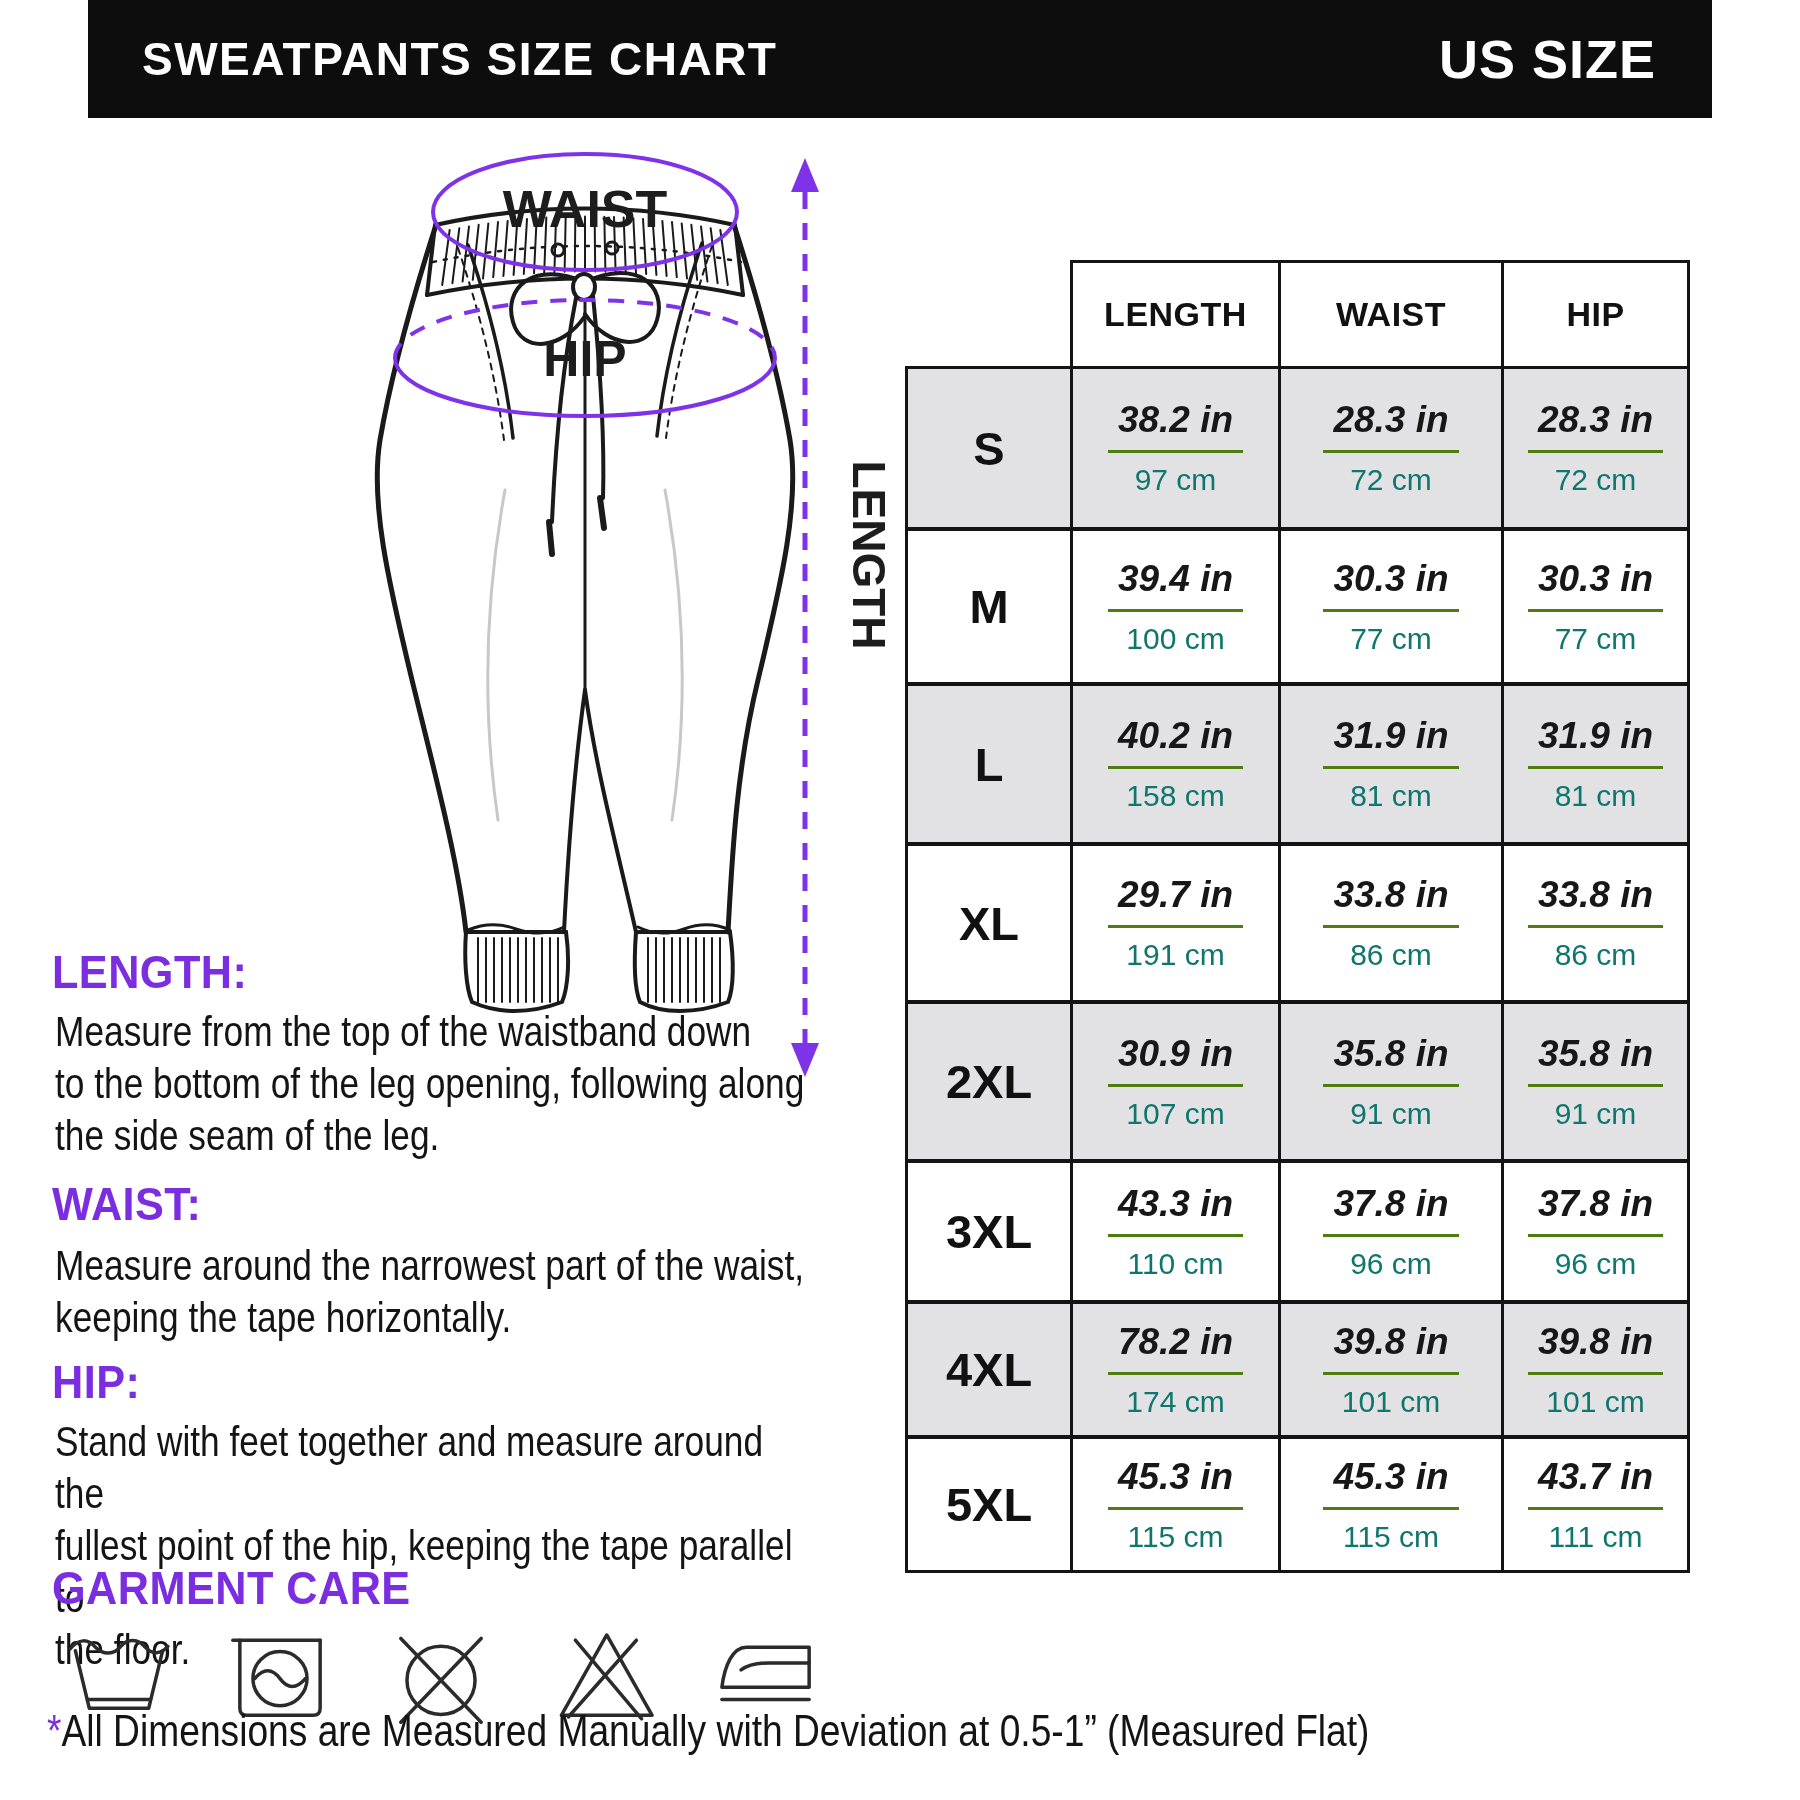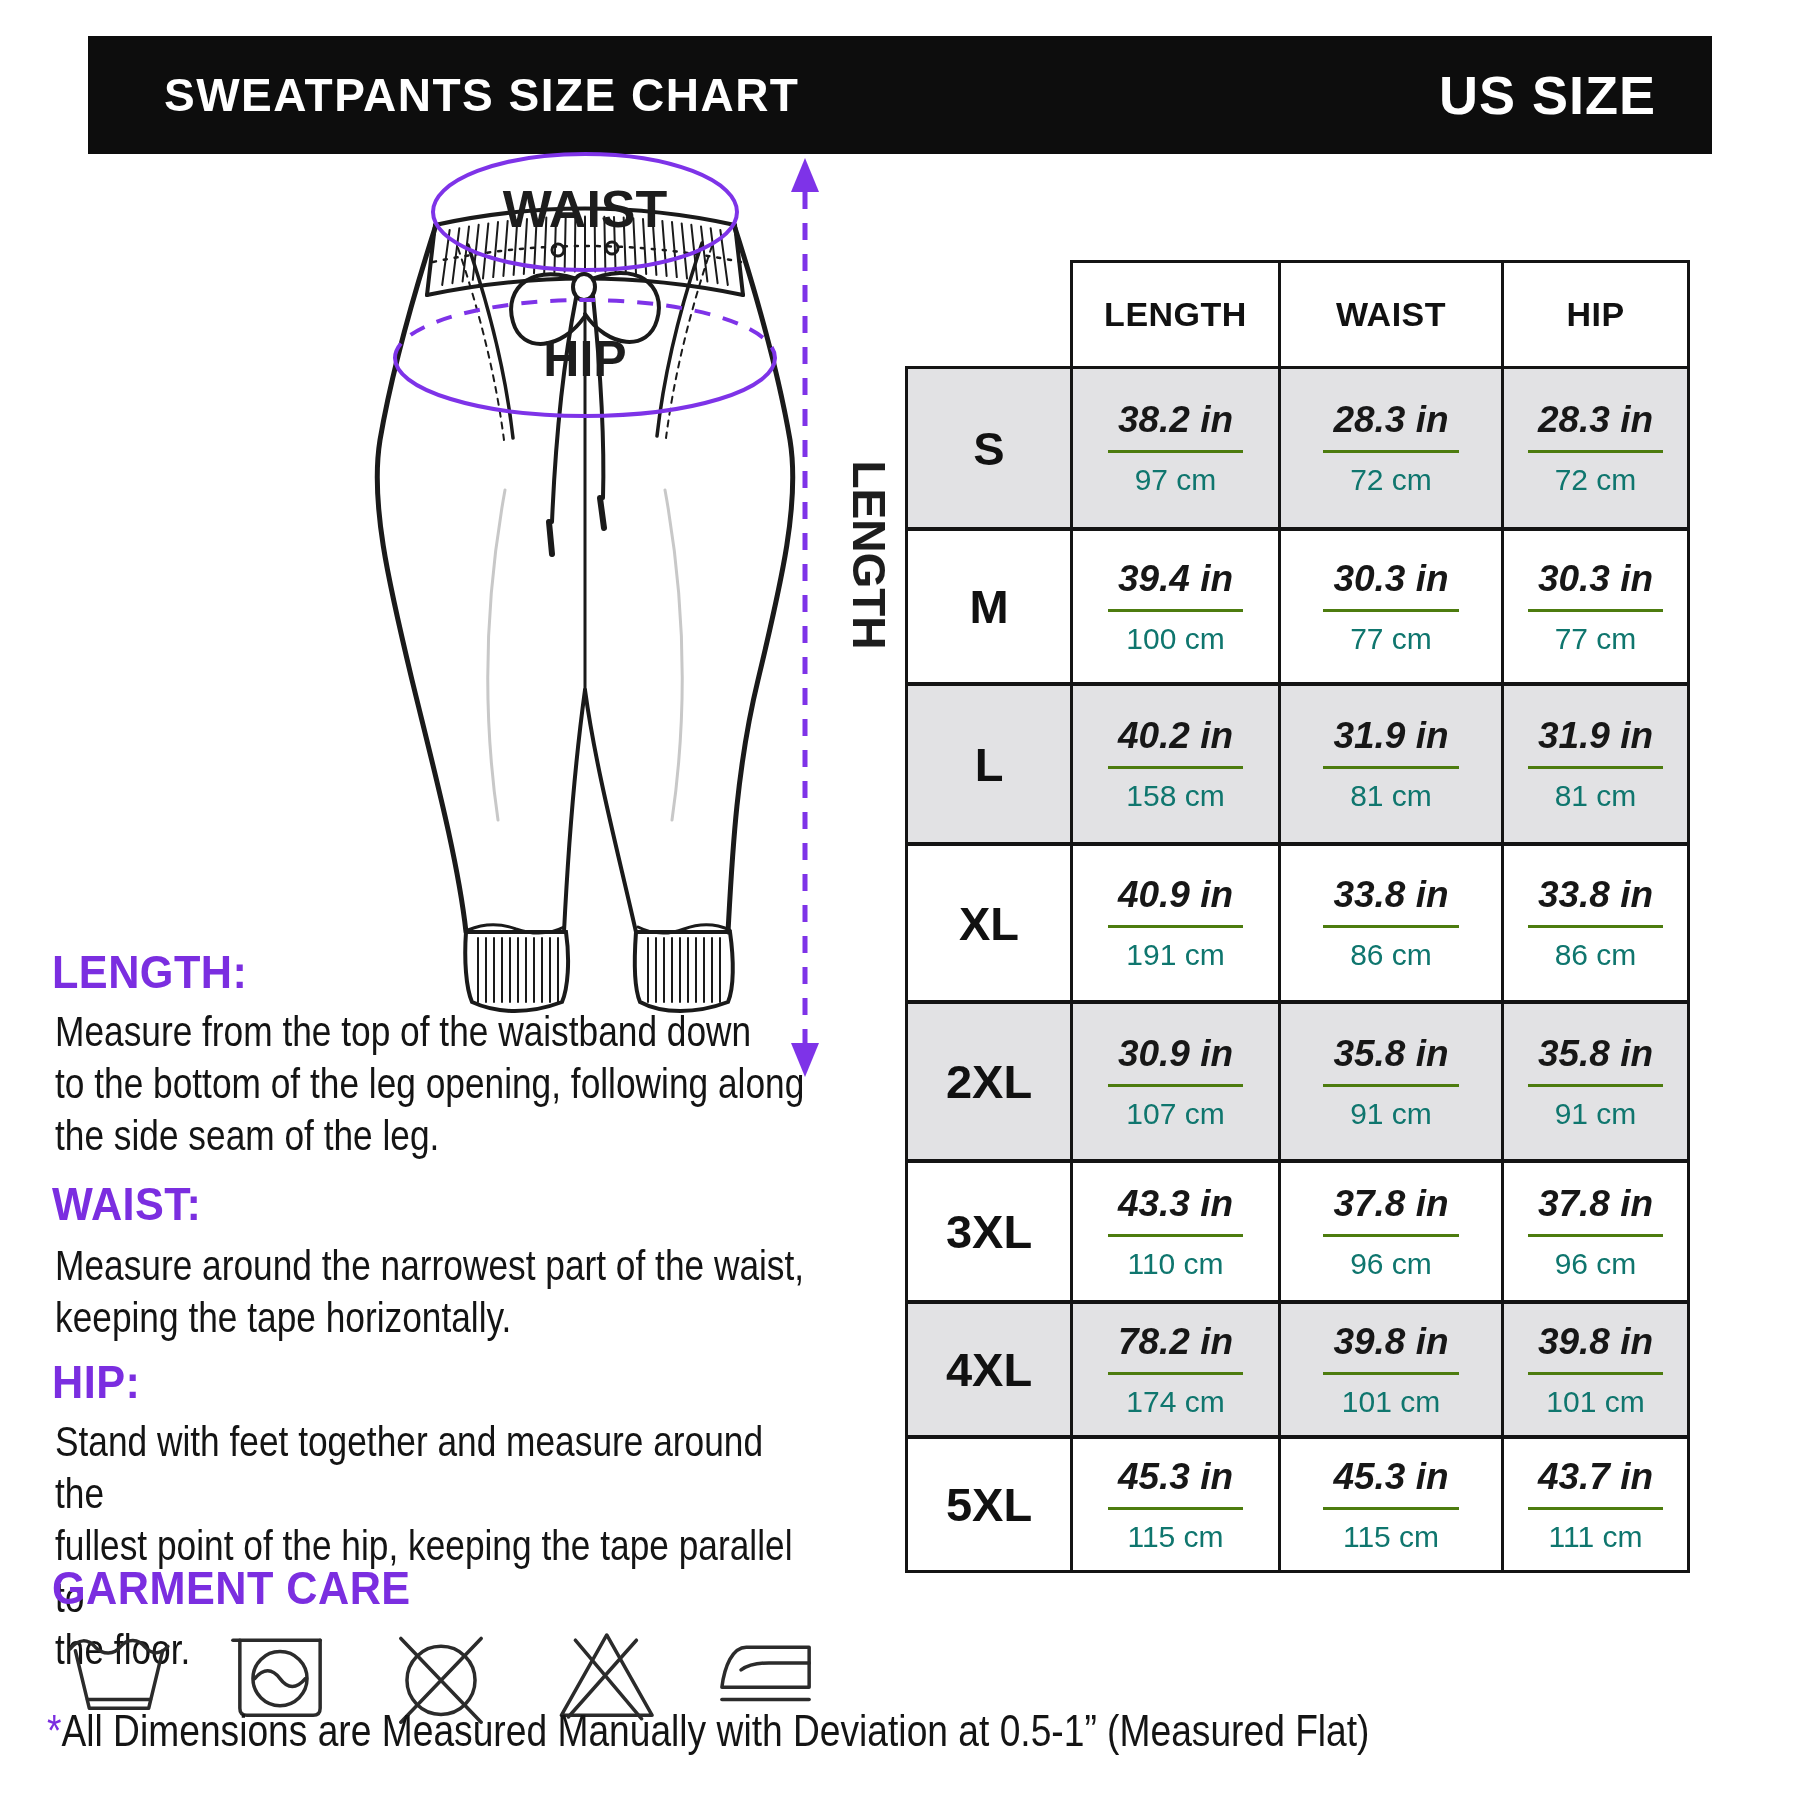--- a/index.html
+++ b/index.html
@@ -1,21 +1,21 @@
 <!DOCTYPE html>
 <html><head>
 <meta charset="utf-8">
 <style>
   html,body{margin:0;padding:0;background:#ffffff;}
   body{width:1800px;height:1800px;position:relative;font-family:"Liberation Sans",sans-serif;color:#1a1a1a;overflow:hidden;}
 
   
   .topbar{position:absolute;left:88px;top:0;width:1624px;height:118px;background:#0d0d0d;
           display:flex;align-items:center;justify-content:space-between;box-sizing:border-box;
-          padding:0 56px 0 76px;margin-top:36px;}
+          padding:0 56px 0 54px;}
   .topbar .ttl{color:#fff;font-weight:bold;font-size:46px;letter-spacing:1.5px;}
   .topbar .reg{color:#fff;font-weight:bold;font-size:54px;letter-spacing:1px;}
 
   
   .thead{position:absolute;left:1070px;top:260px;background:#141414;
          display:grid;grid-template-columns:205px 220px 183px;gap:0 3px;
          padding:3px 3px 0 3px;box-sizing:border-box;height:106px;}
   .thead .th{background:#fff;display:flex;align-items:center;justify-content:center;
              font-weight:bold;font-size:34px;letter-spacing:.5px;color:#111;}
   .tbody{position:absolute;left:905px;top:366px;background:#141414;
@@ -202,21 +202,21 @@
         <span class="in">40.2 in</span>
         <span class="cm">158 cm</span>
       </div><div class="td val">
         <span class="in">31.9 in</span>
         <span class="cm">81 cm</span>
       </div><div class="td val">
         <span class="in">31.9 in</span>
         <span class="cm">81 cm</span>
       </div></div>
     <div class="tr"><div class="td lbl">XL</div><div class="td val">
-        <span class="in">40.9 in</span>
+        <span class="in">29.7 in</span>
         <span class="cm">191 cm</span>
       </div><div class="td val">
         <span class="in">33.8 in</span>
         <span class="cm">86 cm</span>
       </div><div class="td val">
         <span class="in">33.8 in</span>
         <span class="cm">86 cm</span>
       </div></div>
     <div class="tr"><div class="td lbl">2XL</div><div class="td val">
         <span class="in">30.9 in</span>

